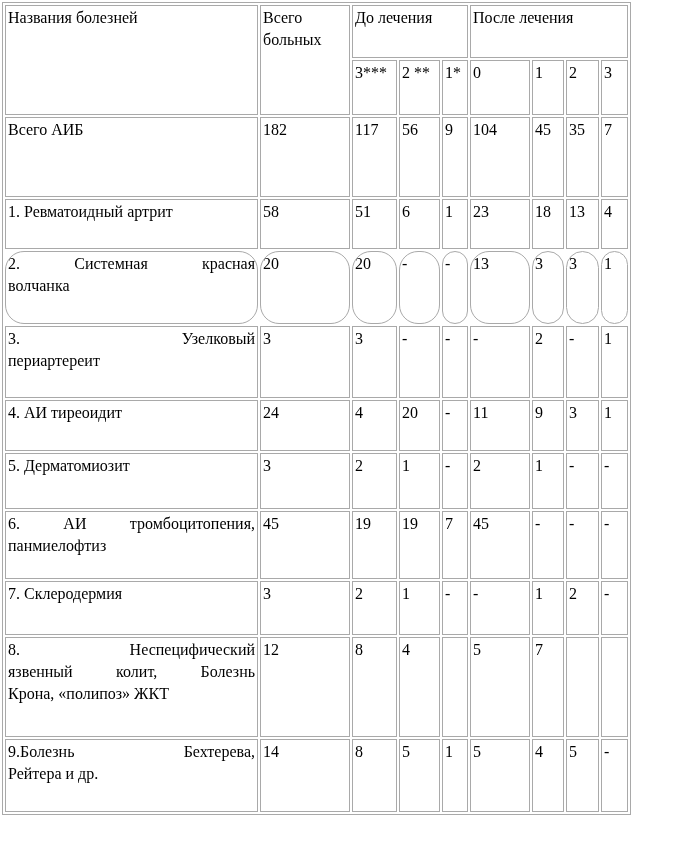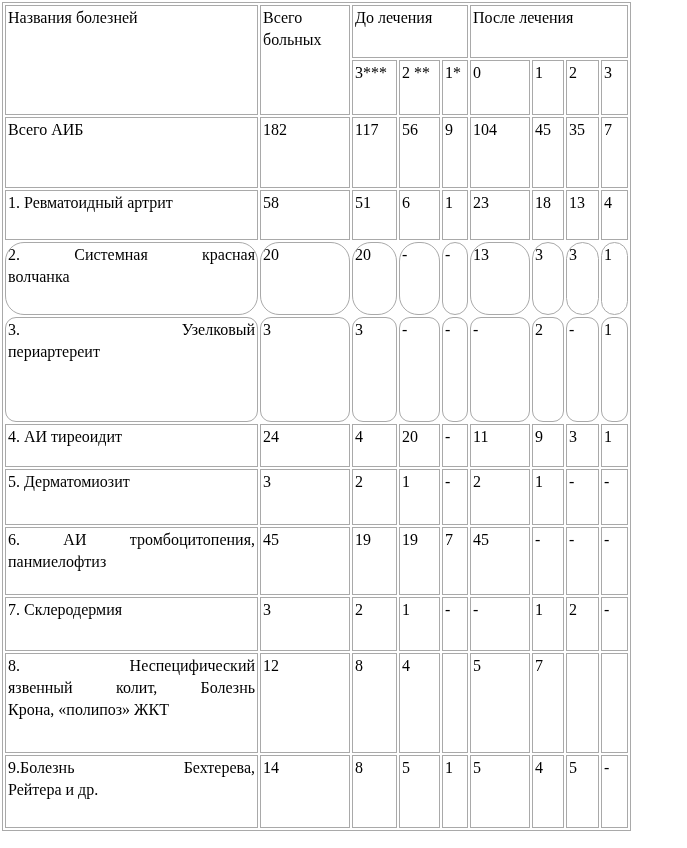--- a/index.html
+++ b/index.html
@@ -35,25 +35,25 @@
   td.name-cell { text-align: left; }
   .jl {
     text-align: justify;
     text-align-last: justify;
   }
   .pl { text-align: left; }
   
   tr.r-h1 td.gh { height: 53px; }
   tr.r-h1 td.span2 { height: 110px; }
   tr.r-h2  td { height: 55px; }
-  tr.r-d0  td { height: 71px; }
+  tr.r-d0  td { height: 80px; }
   tr.r-d1  td { height: 50px; }
   tr.r-d2  td { height: 73px; border-radius: 19px; }
-  tr.r-d3  td { height: 105px; border-radius: 11px; }
-  tr.r-d4  td { height: 43px; margin-top: 28px; }
+  tr.r-d3  td { height: 72px; }
+  tr.r-d4  td { height: 51px; margin-top: 28px; }
   tr.r-d5  td { height: 56px; margin-top: 16px; }
   tr.r-d6  td { height: 68px; }
   tr.r-d7  td { height: 54px; }
   tr.r-d8  td { height: 100px; margin-left: 12px; }
   tr.r-d9  td { height: 73px; }
 </style>
 </head>
 <body>
 
 <table class="doc-table">

